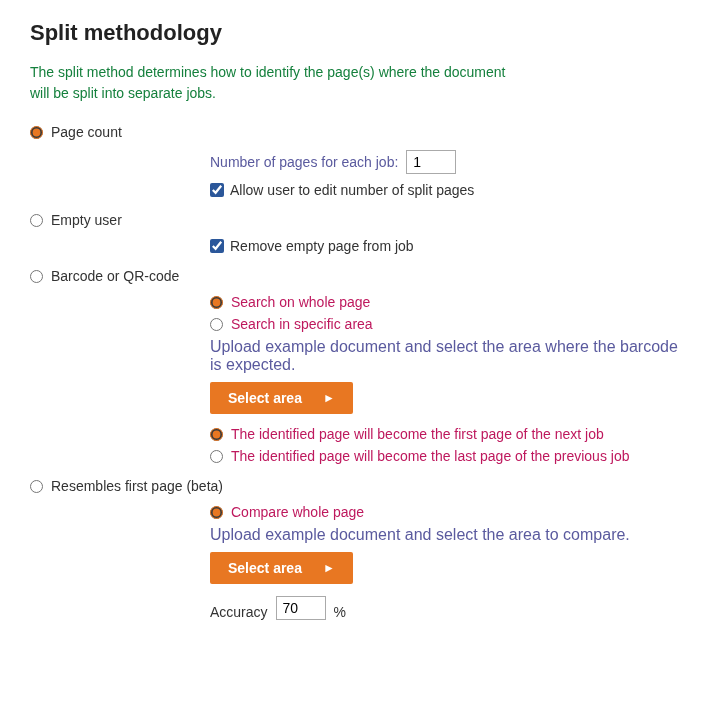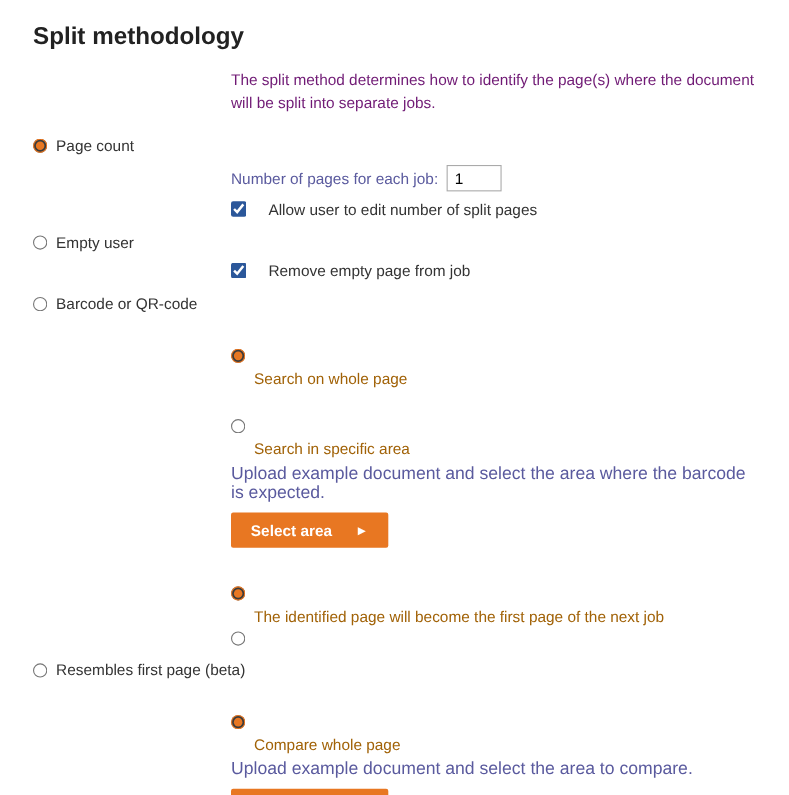--- a/index.html
+++ b/index.html
@@ -12,22 +12,21 @@
       width: 717px;
       min-height: 723px;
     }
     h2 {
       font-size: 22px;
       font-weight: bold;
       color: #222;
       margin-bottom: 16px;
     }
     .description {
-      color: #701a75;
-      margin-left: 180px;
+      color: #15803d;
       margin-bottom: 20px;
       line-height: 1.5;
       max-width: 490px;
     }
     .section {
       margin-bottom: 14px;
     }
     .radio-label {
       color: #333;
       font-size: 14px;
@@ -48,21 +47,21 @@
     }
     input[type="text"], input[type="number"] {
       border: 1px solid #aaa;
       padding: 3px 6px;
       font-size: 14px;
       width: 50px;
     }
     .checkbox-row {
       display: flex;
       align-items: center;
-      gap: 20px;
+      gap: 6px;
       margin-bottom: 8px;
     }
     .checkbox-row input[type="checkbox"] {
       accent-color: #2b579a;
       width: 14px;
       height: 14px;
     }
     .checkbox-label {
       color: #333;
       font-size: 14px;
@@ -70,23 +69,22 @@
     .sub-radio-row {
       display: flex;
       align-items: center;
       gap: 8px;
       margin-bottom: 6px;
     }
     .sub-radio-row input[type="radio"] {
       accent-color: #e87722;
     }
     .sub-radio-label {
-      color: #a16207;
-      font-size: 14px;
-      margin-top: 42px;
+      color: #be185d;
+      font-size: 14px;
     }
     .upload-hint {
       color: #5a5a9e;
       font-size: 16px;
       margin-bottom: 8px;
     }
     .select-area-btn {
       background-color: #e87722;
       color: #fff;
       border: none;
@@ -181,20 +179,21 @@
     <button class="select-area-btn">
       <span>Select area</span>
       <span class="arrow">►</span>
     </button>
     <div class="sub-radio-row">
       <input type="radio" name="barcode-result" id="identified-first" checked="" style="">
       <label for="identified-first" class="sub-radio-label">The identified page will become the first page of the next job</label>
     </div>
     <div class="sub-radio-row">
       <input type="radio" name="barcode-result" id="identified-last" style="">
+      <label for="identified-last" class="sub-radio-label">The identified page will become the last page of the previous job</label>
     </div>
   </div>
 </div>
 
 <div class="section">
   <div class="section-radio">
     <input type="radio" name="split-method" id="resembles" style="">
     <label for="resembles" class="radio-label">Resembles first page (beta)</label>
   </div>
   <div class="indent">

